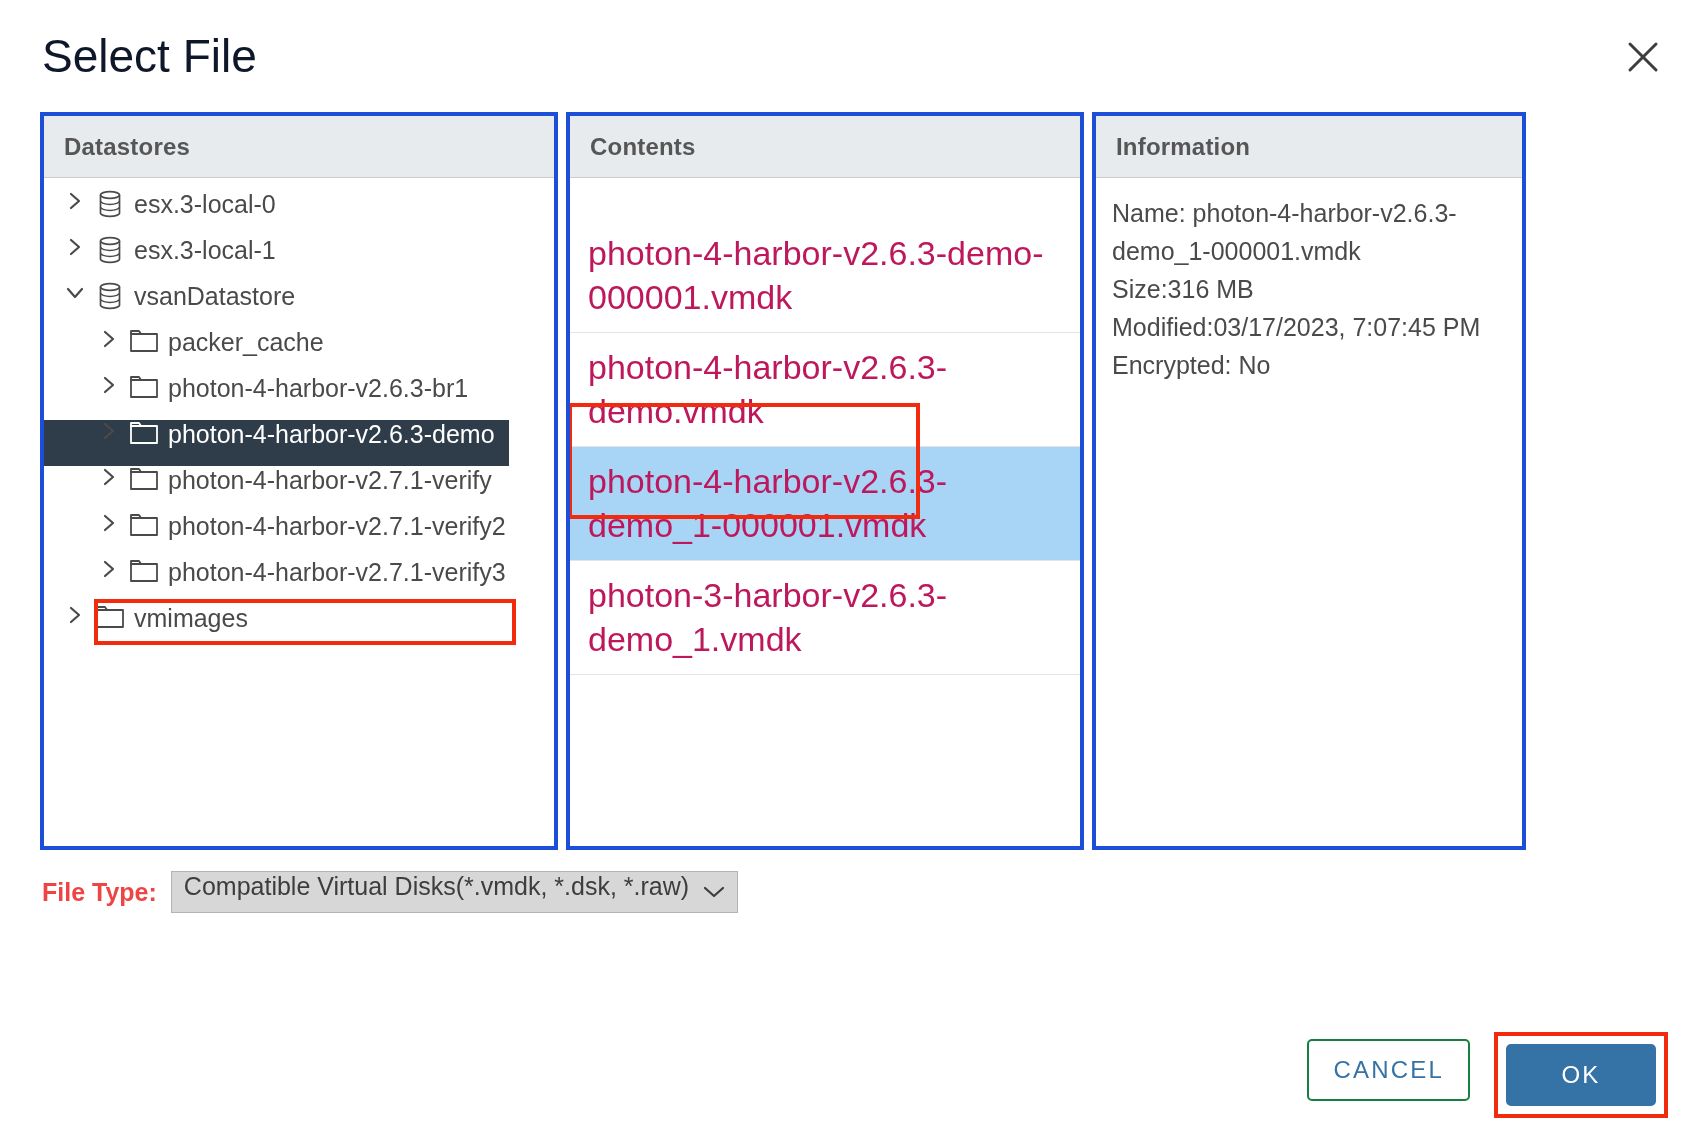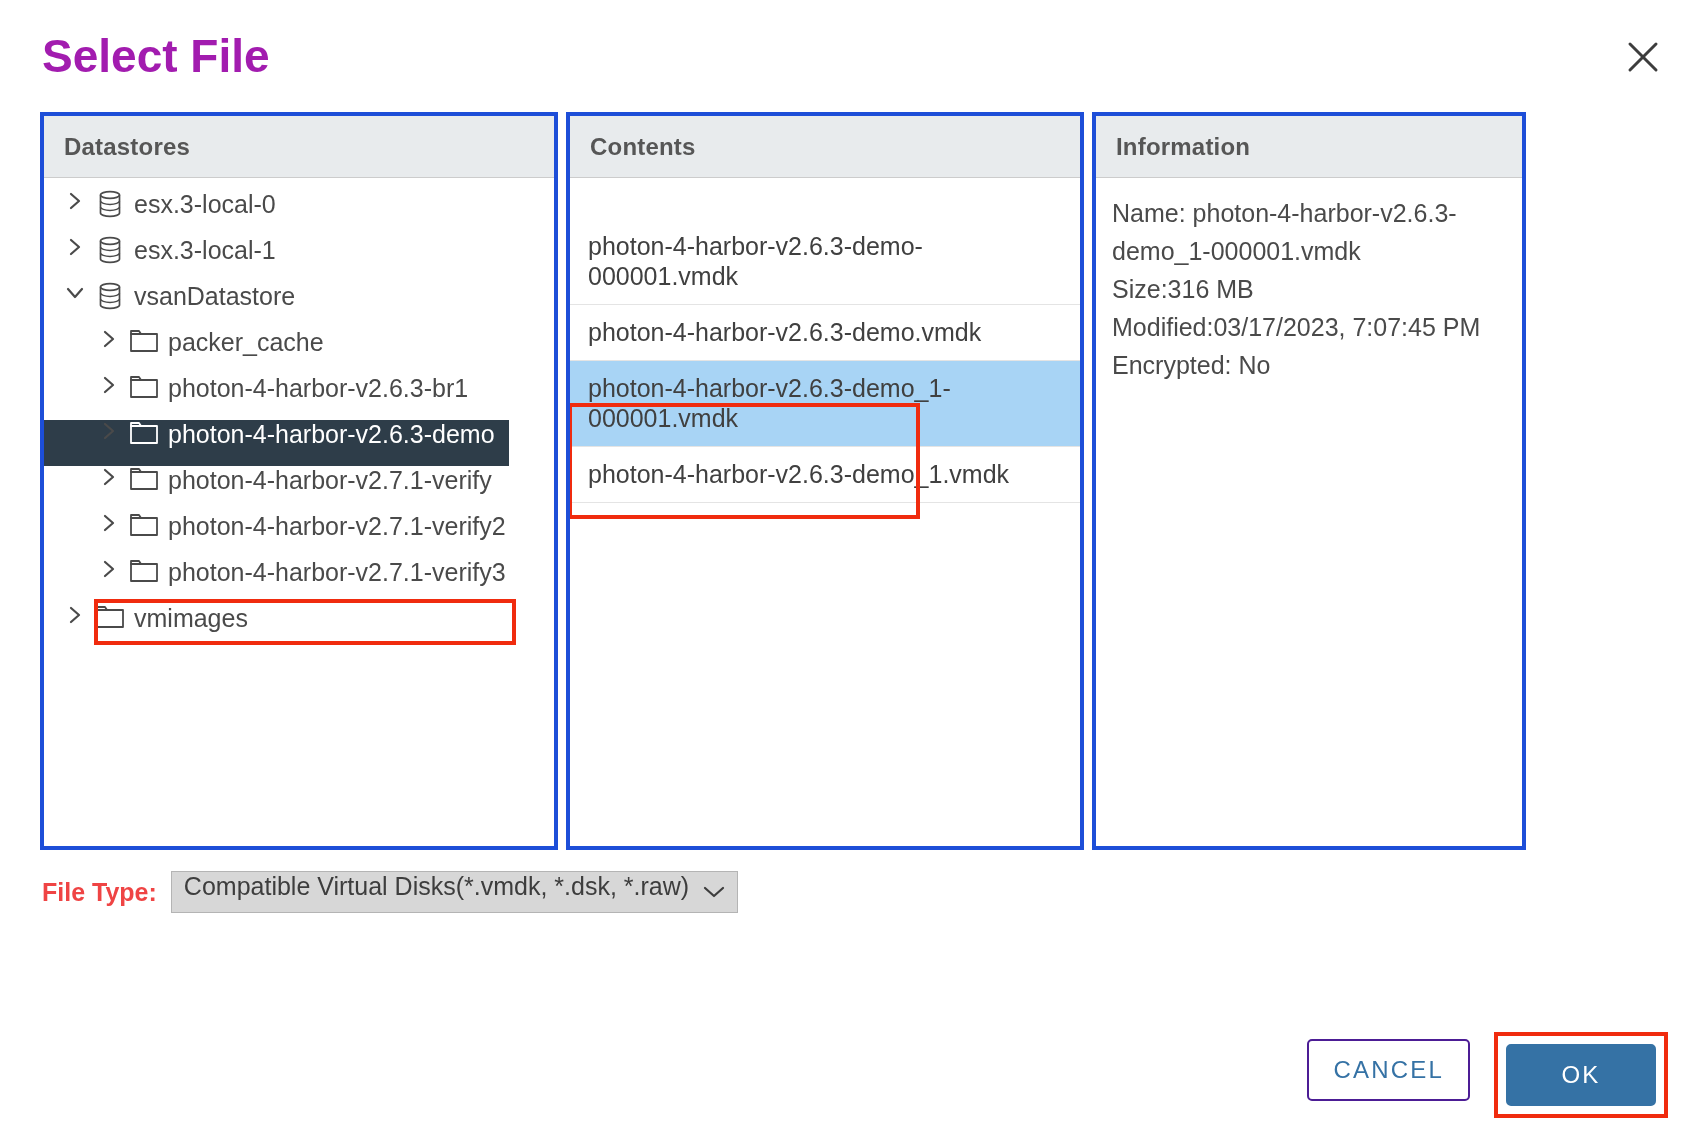--- a/index.html
+++ b/index.html
@@ -26,22 +26,22 @@
 
   
   .dialog-header {
     position: relative;
     height: 112px;
     display: flex;
     align-items: center;
   }
   .dialog-title {
     font-size: 46px;
-    font-weight: 700;
-    color: #a21caf;
+    font-weight: 400;
+    color: #0f172a;
     letter-spacing: 0px;
     line-height: 1;
     padding-left: 2px;
   }
   .close-btn {
     position: absolute;
     right: -2px;
     top: 30px;
     width: 54px;
     height: 54px;
@@ -147,24 +147,24 @@
     height: 46px;
     border: 4px solid #f02b0e;
     box-sizing: border-box;
     pointer-events: none;
   }
 
   
   .content-list { }
   .content-row {
     border-bottom: 1px solid #e4e4e4;
-    font-size: 25px;
-    color: #404040;
+    font-size: 34px;
+    color: #be185d;
     padding: 12px 18px 13px 18px;
-    line-height: 30px;
+    line-height: 44px;
     box-sizing: border-box;
   }
   .content-row.selected { background: #a8d4f5; }
 
   .annot-contents {
     position: absolute;
     left: 0px;
     top: 0px;
     width: 352px;
     height: 78px;
@@ -227,21 +227,21 @@
     border-radius: 5px;
     display: flex;
     align-items: center;
     justify-content: center;
     font-size: 24px;
     letter-spacing: 2.2px;
     cursor: pointer;
     box-sizing: border-box;
   }
   .btn-cancel {
-    border: 2px solid #4c1d95;
+    border: 2px solid #15803d;
     color: #3572a5;
     background: #fff;
     padding: 16px 24px;
   }
   .btn-ok-wrap {
     position: relative;
     margin-left: 24px;
     padding: 8px;
     border: 4px solid #f02b0e;
     box-sizing: border-box;
@@ -451,21 +451,21 @@
 
     <div class="panel panel-contents">
       <div class="panel-head">
         <span class="panel-head-text">Contents</span>
       </div>
       <div class="panel-body">
         <div class="content-list" id="content-list">
             <div class="content-row"><span>photon-4-harbor-v2.6.3-demo-000001.vmdk</span></div>
             <div class="content-row"><span>photon-4-harbor-v2.6.3-demo.vmdk</span></div>
             <div class="content-row selected"><span>photon-4-harbor-v2.6.3-demo_1-000001.vmdk</span></div>
-            <div class="content-row"><span>photon-4-harbor-v2.6.3-demo_1.vmdk</span></div>
+            <div class="content-row"><span>photon-3-harbor-v2.6.3-demo_1.vmdk</span></div>
           </div>
         <div class="annot-contents" id="annot-contents" style="top: 184px; left: -2px; height: 116px; width: 352px;"></div>
       </div>
     </div>
 
     <div class="panel panel-information">
       <div class="panel-head">
         <span class="panel-head-text">Information</span>
       </div>
       <div class="panel-body">

